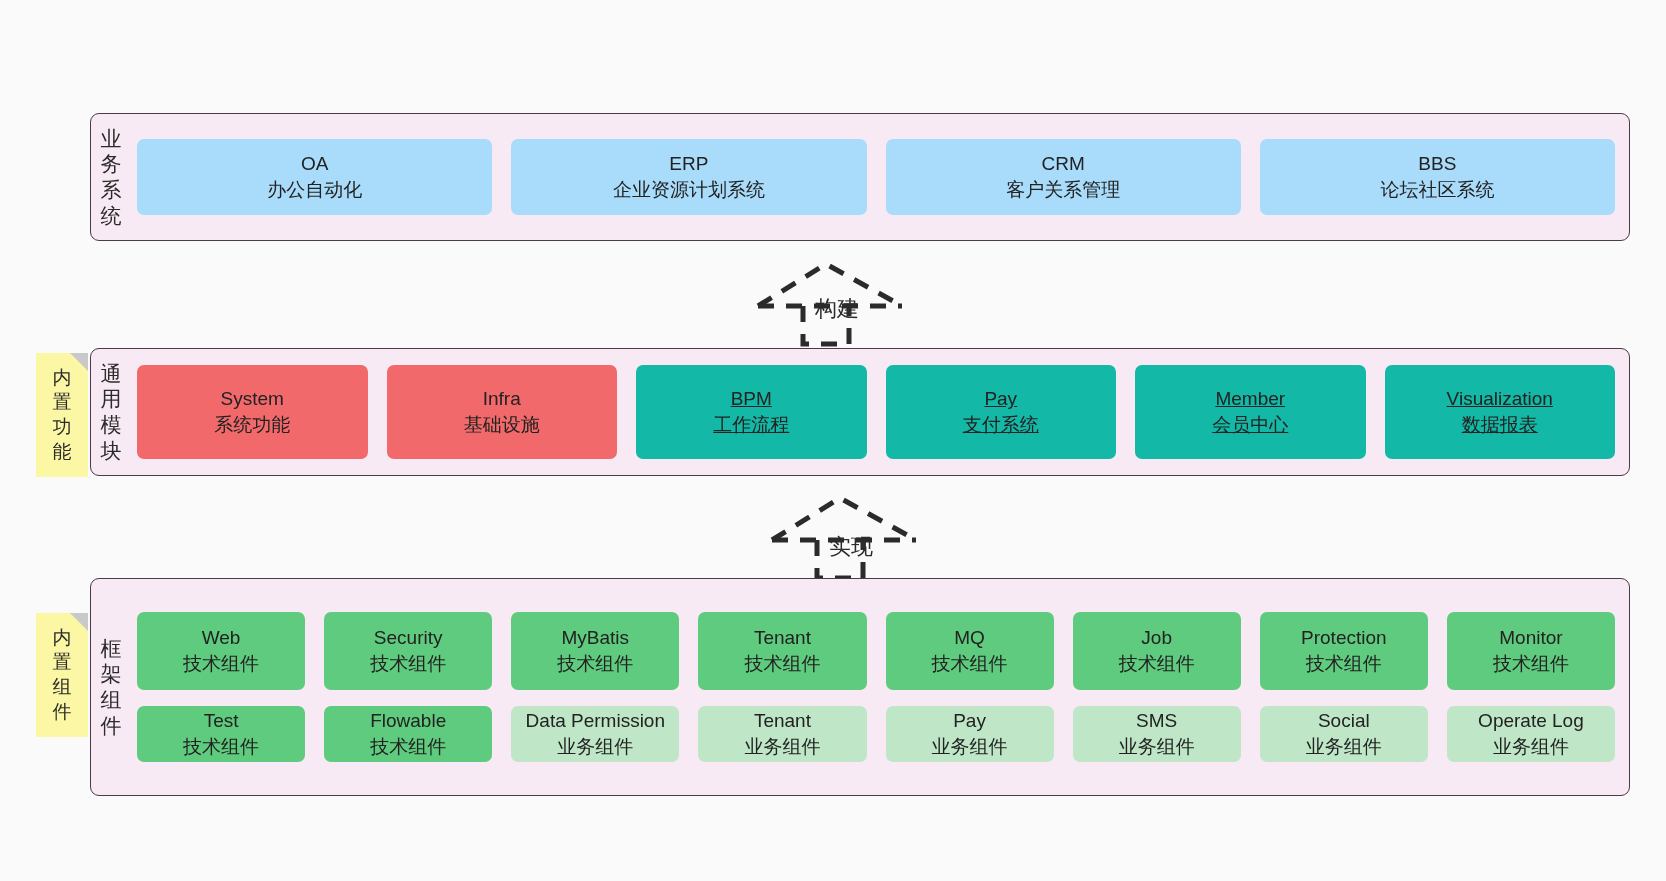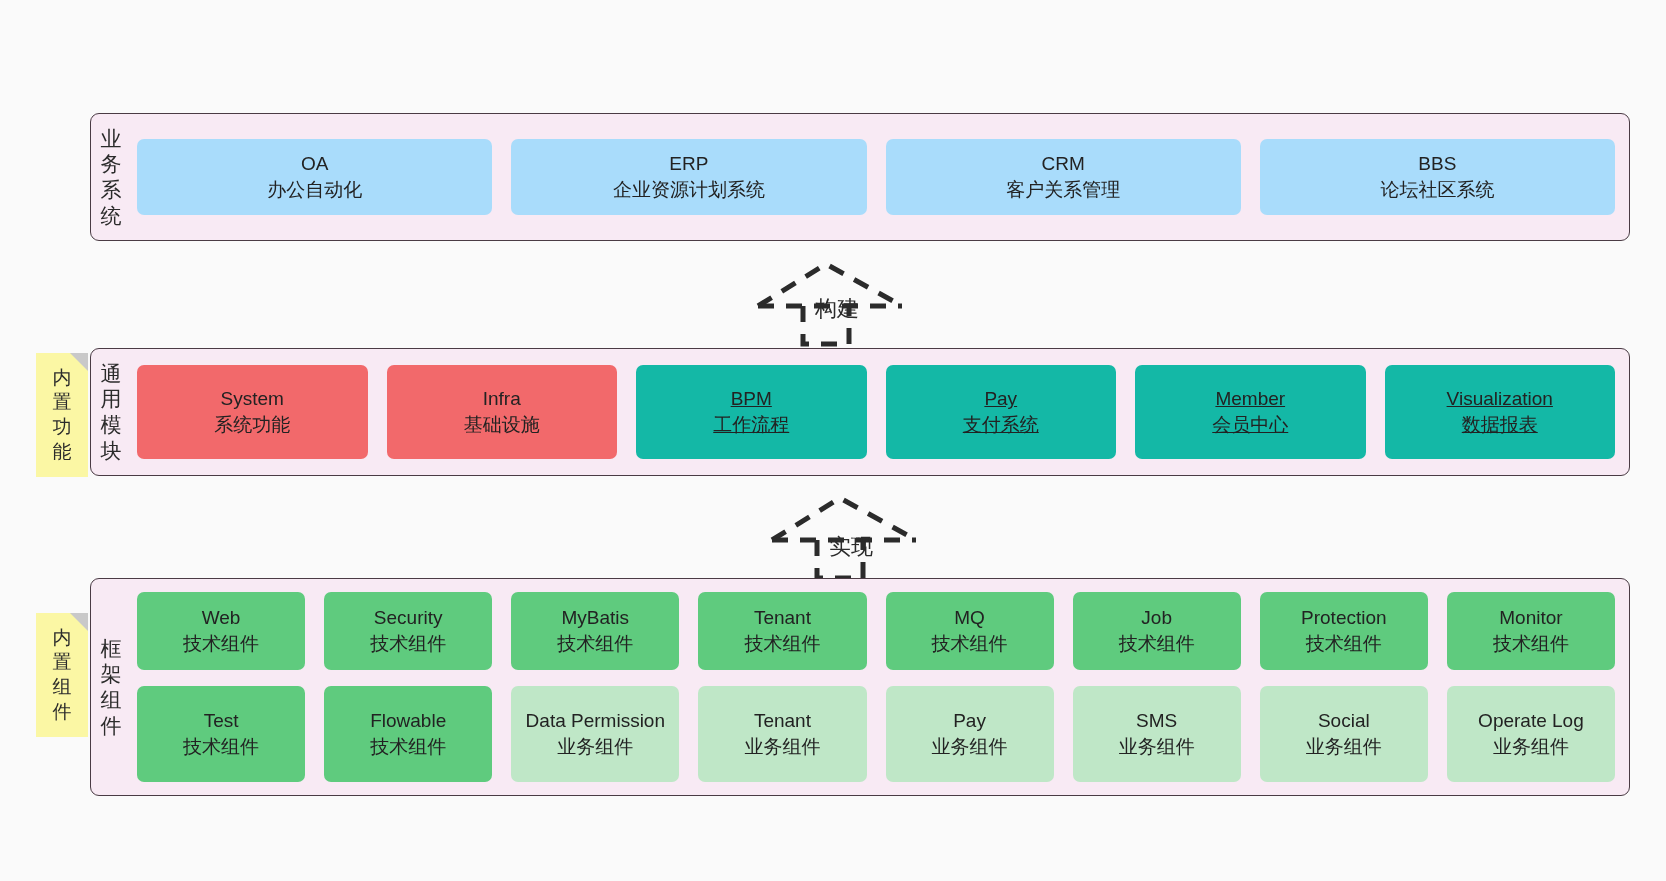--- a/index.html
+++ b/index.html
@@ -265,21 +265,21 @@
         <div class="cell c-green">
           <span class="l1">Protection</span>
           <span class="l2">技术组件</span>
         </div>
         <div class="cell c-green">
           <span class="l1">Monitor</span>
           <span class="l2">技术组件</span>
         </div>
       </div>
 
-      <div class="row" style="height:96px;">
+      <div class="row" style="height:56px;">
         <div class="cell c-green">
           <span class="l1">Test</span>
           <span class="l2">技术组件</span>
         </div>
         <div class="cell c-green">
           <span class="l1">Flowable</span>
           <span class="l2">技术组件</span>
         </div>
         <div class="cell c-lightgreen">
           <span class="l1">Data Permission</span>

